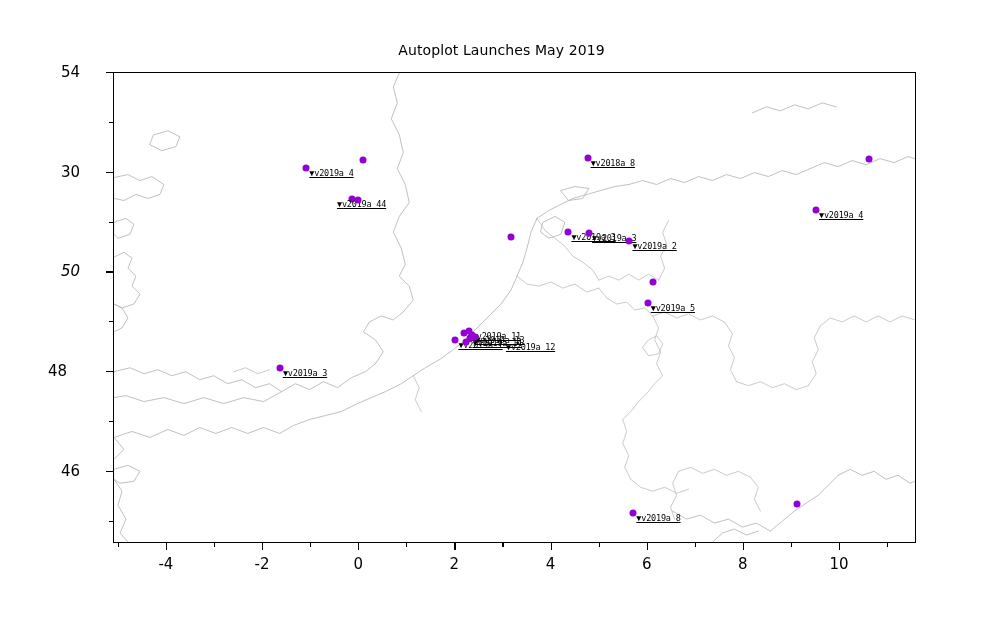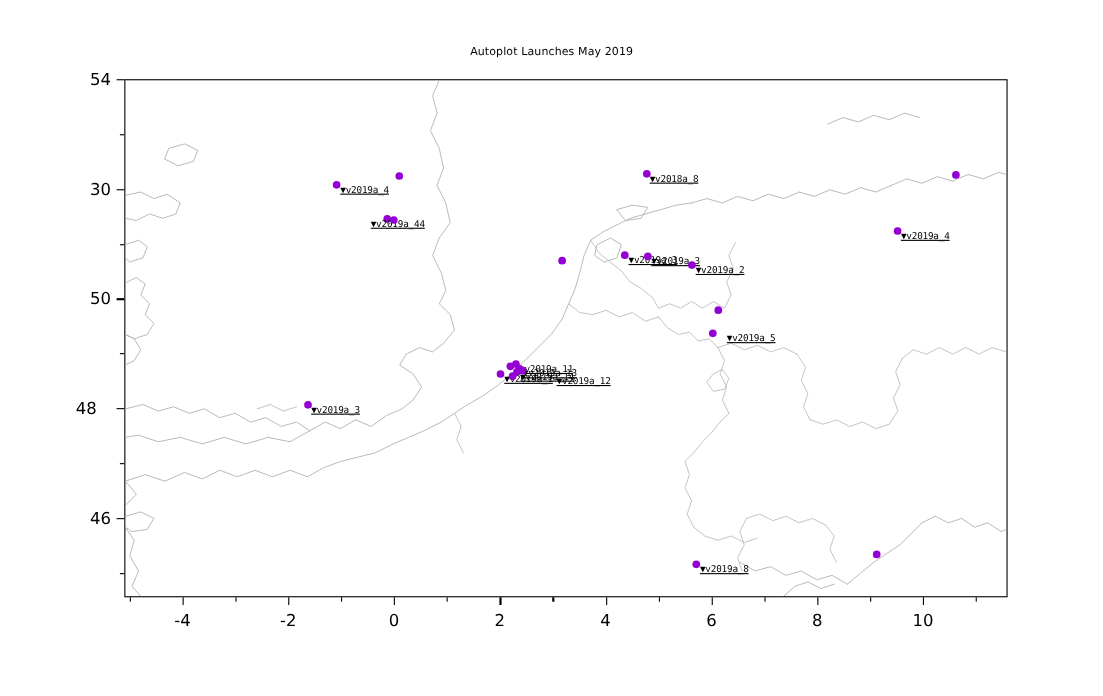--- a/index.html
+++ b/index.html
@@ -20,21 +20,21 @@
     width: 1003px;
     height: 633px;
     background: #ffffff;
   }
   #chart-title {
     position: absolute;
     left: 0;
     top: 42px;
     width: 1003px;
     text-align: center;
-    font-size: 10px;
+    font-size: 14px;
     color: #000000;
     letter-spacing: 0.1px;
     white-space: nowrap;
   }
   
   #axes-frame {
     position: absolute;
     left: 113px;
     top: 72px;
     width: 803px;
@@ -94,21 +94,20 @@
     font-size: 15px;
     color: #000000;
     transform: translateX(-50%);
     white-space: nowrap;
   }
   .ticklabel-y {
     position: absolute;
     font-size: 15px;
     color: #000000;
     transform: translateY(-50%);
-    text-align: right;
     white-space: nowrap;
   }
 </style>
 </head>
 <body>
 
 <div id="figure">
 
   <div id="chart-title">Autoplot Launches May 2019</div>
 
@@ -206,21 +205,21 @@
         <div class="pt-label" style="left: 705.024px; top: 142.063px;">▼v2019a_4</div>
         <div class="marker" style="left: 454.392px; top: 159.492px; background: rgb(148, 0, 211);"></div>
         <div class="pt-label" style="left: 457.392px; top: 164.492px;">▼v2019a_3</div>
         <div class="marker" style="left: 475.068px; top: 160.489px; background: rgb(148, 0, 211);"></div>
         <div class="pt-label" style="left: 478.068px; top: 165.489px;">▼v2019a_3</div>
         <div class="marker" style="left: 396.692px; top: 164.476px; background: rgb(148, 0, 211);"></div>
         <div class="marker" style="left: 515.459px; top: 168.463px; background: rgb(148, 0, 211);"></div>
         <div class="pt-label" style="left: 518.459px; top: 173.463px;">▼v2019a_2</div>
         <div class="marker" style="left: 538.539px; top: 209.333px; background: rgb(148, 0, 211);"></div>
         <div class="marker" style="left: 533.731px; top: 230.267px; background: rgb(148, 0, 211);"></div>
-        <div class="pt-label" style="left: 536.731px; top: 235.267px; margin-left: 10px;">▼v2019a_5</div>
+        <div class="pt-label" style="left: 536.731px; top: 235.267px;">▼v2019a_5</div>
         <div class="marker" style="left: 341.395px; top: 266.651px; background: rgb(148, 0, 211);"></div>
         <div class="pt-label" style="left: 344.395px; top: 271.651px;">▼v2019a_1</div>
         <div class="marker" style="left: 350.05px; top: 260.171px; background: rgb(148, 0, 211);"></div>
         <div class="marker" style="left: 354.859px; top: 258.178px; background: rgb(148, 0, 211);"></div>
         <div class="pt-label" style="left: 357.859px; top: 263.178px;">▼v2019a_11</div>
         <div class="marker" style="left: 358.225px; top: 261.667px; background: rgb(148, 0, 211);"></div>
         <div class="pt-label" style="left: 361.225px; top: 266.667px;">▼v2019a_13</div>
         <div class="marker" style="left: 355.82px; top: 265.156px; background: rgb(148, 0, 211);"></div>
         <div class="pt-label" style="left: 358.82px; top: 270.156px;">▼v2019a_14</div>
         <div class="marker" style="left: 351.974px; top: 269.143px; background: rgb(148, 0, 211);"></div>
@@ -258,21 +257,21 @@
       <div class="tick-x" style="left: 502.479px; top: 543px; height: 4px;"></div>
       <div class="tick-x" style="left: 598.647px; top: 543px; height: 4px;"></div>
       <div class="tick-x" style="left: 694.814px; top: 543px; height: 4px;"></div>
       <div class="tick-x" style="left: 790.982px; top: 543px; height: 4px;"></div>
       <div class="tick-x" style="left: 887.15px; top: 543px; height: 4px;"></div>
       <div class="tick-y" style="left: 106px; top: 470.73px; width: 7px;"></div>
       <div class="ticklabel-y" style="left: 61px; top: 470.73px; width: 40px;">46</div>
       <div class="tick-y" style="left: 106px; top: 371.048px; width: 7px;"></div>
       <div class="ticklabel-y" style="left: 48px; top: 371.048px; width: 40px;">48</div>
       <div class="tick-y" style="left: 106px; top: 271.365px; width: 7px;"></div>
-      <div class="ticklabel-y" style="left: 61px; top: 271.365px; width: 40px;">50</div>
+      <div class="ticklabel-y" style="left: 61px; top: 271.365px; width: 40px; font-style: italic;">50</div>
       <div class="tick-y" style="left: 106px; top: 171.683px; width: 7px;"></div>
       <div class="ticklabel-y" style="left: 61px; top: 171.683px; width: 40px;">30</div>
       <div class="tick-y" style="left: 106px; top: 72px; width: 7px;"></div>
       <div class="ticklabel-y" style="left: 61px; top: 72px; width: 40px;">54</div>
       <div class="tick-y" style="left: 109px; top: 520.571px; width: 4px;"></div>
       <div class="tick-y" style="left: 109px; top: 420.889px; width: 4px;"></div>
       <div class="tick-y" style="left: 109px; top: 321.206px; width: 4px;"></div>
       <div class="tick-y" style="left: 109px; top: 221.524px; width: 4px;"></div>
       <div class="tick-y" style="left: 109px; top: 121.841px; width: 4px;"></div>
     </div>

